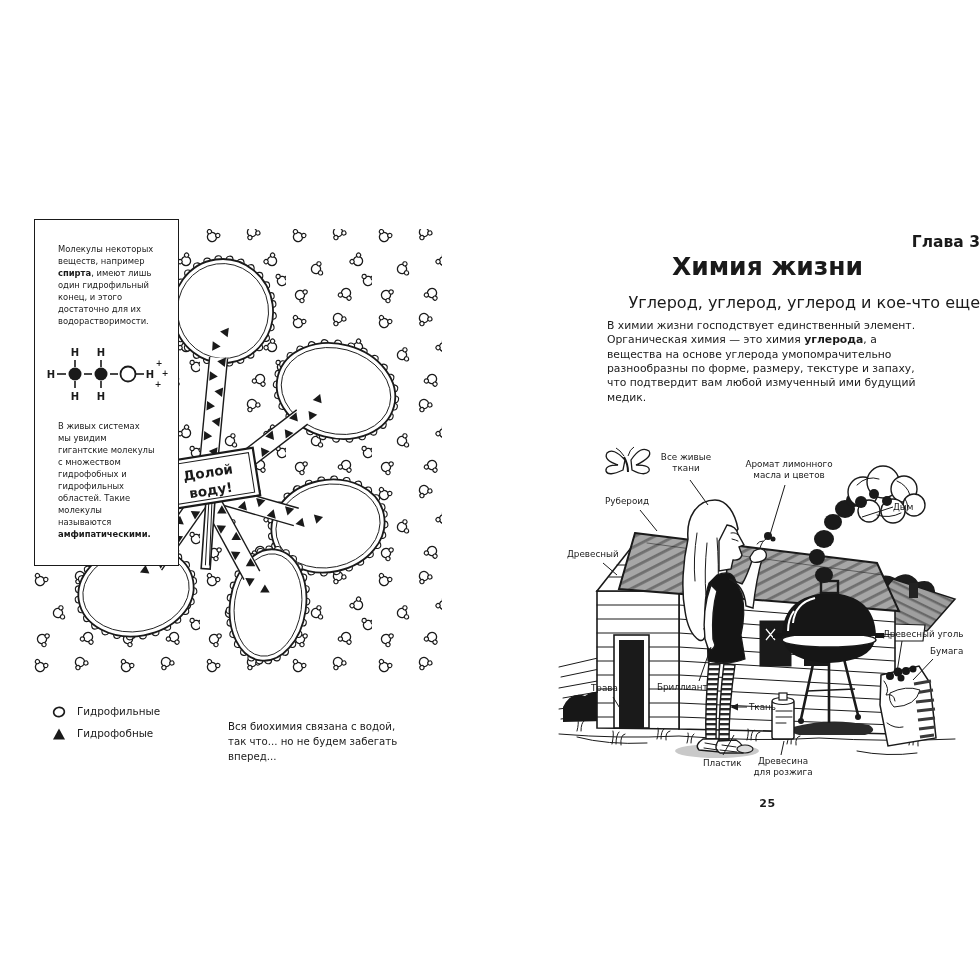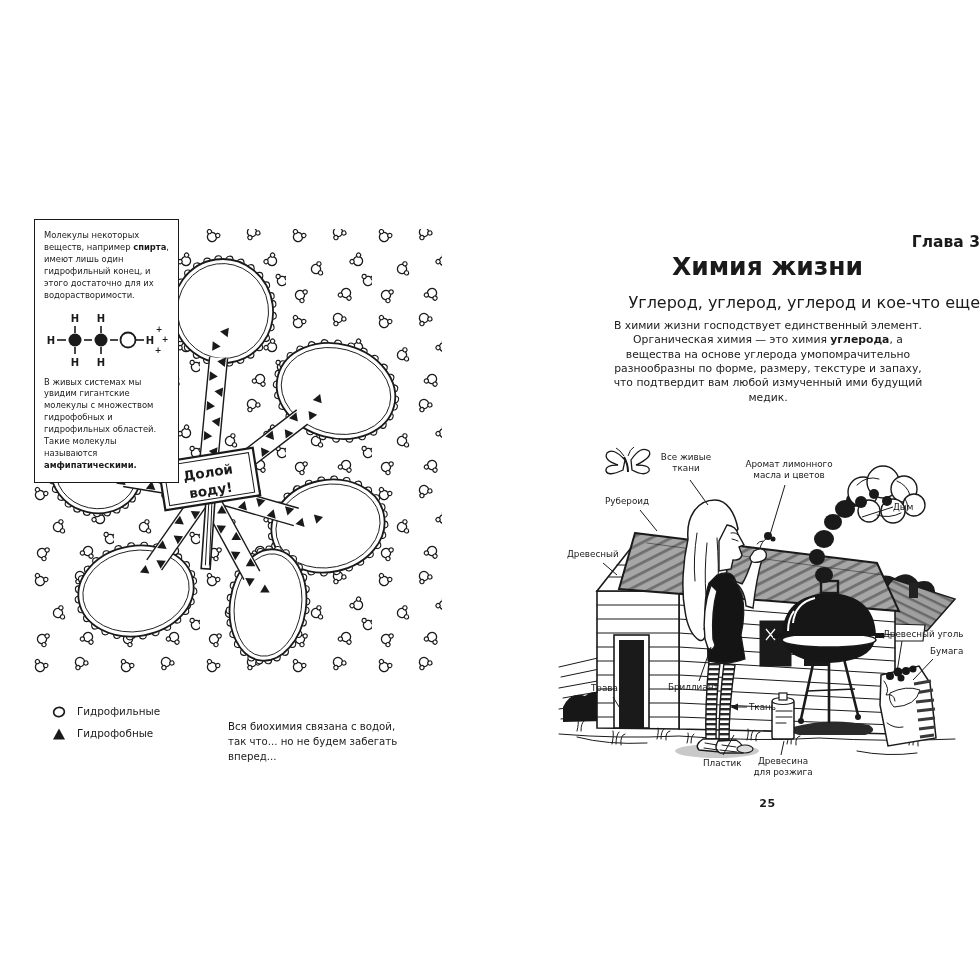--- a/index.html
+++ b/index.html
@@ -6,37 +6,37 @@
   body{width:980px;height:980px;background:#fff;position:relative;
        font-family:"DejaVu Sans",sans-serif;color:#1a1a1a;overflow:hidden}
   .page{position:absolute;top:215px;height:610px}
   #page-left{left:28px;width:432px}
   #page-right{left:555px;width:425px}
 
   
   .info-box{position:absolute;left:6px;top:4px;width:129px;background:#fff;
             border:1.6px solid #1a1a1a;padding:8px 7px;z-index:3;
             font-size:8.4px;line-height:1.42}
-  .info-box p{margin:2px}
+  .info-box p{margin:16px}
   .info-box .mol{display:block;margin:7px auto 6px auto}
   #blob-svg{position:absolute;left:0;top:8px;width:420px;height:480px;z-index:1}
   .legend{position:absolute;left:24px;top:490px;z-index:2}
   .legend-row{display:flex;align-items:flex-start;gap:11px;height:22px;font-size:10.4px}
   .caption{position:absolute;left:200px;top:504px;width:180px;
            font-size:10.2px;line-height:1.48;z-index:2}
   .pagenum{position:absolute;left:0;right:0;top:582px;text-align:center;
            font-size:11px;font-weight:700;letter-spacing:.5px}
 
   
   .chapter{position:absolute;left:0;right:0;top:18px;text-align:right;
            font-size:15.5px;font-weight:700}
   .title{position:absolute;left:0;right:0;top:37px;text-align:center;
          font-size:25px;font-weight:700}
   .subtitle{position:absolute;left:0;right:0;top:78px;text-align:right;font-size:16px}
-  .bodytext{position:absolute;left:52px;top:104px;width:322px;text-align:center;
+  .bodytext{position:absolute;left:52px;top:104px;width:322px;text-align:left;
             font-size:10.8px;line-height:1.33}
   #scene-svg{position:absolute;left:2px;top:228px;width:400px;height:335px}
   .lbl{position:absolute;font-size:8.8px;line-height:1.2;white-space:nowrap;z-index:4}
   .lbl.ctr{text-align:center;white-space:normal}
 
   
   .sketch{stroke:#1a1a1a;stroke-width:1;fill:none;stroke-linecap:round}
   .leader line,.leader path{stroke:#1a1a1a;stroke-width:1;fill:none}
   .scallop{fill:#fff;stroke:#1a1a1a;stroke-width:1.1}
   .lobe{fill:#fff;stroke:#1a1a1a;stroke-width:1.8}
@@ -615,21 +615,21 @@
       <line x1="224" y1="312" x2="227" y2="298"></line>
     </g>
   </svg>
 
   <div class="lbl ctr" style="left:92px;top:237px;width:78px"><span>Все живые</span><br><span>ткани</span></div>
   <div class="lbl ctr" style="left:178px;top:244px;width:112px"><span>Аромат лимонного</span><br><span>масла и цветов</span></div>
   <div class="lbl" style="left:50px;top:281px">Рубероид</div>
   <div class="lbl" style="left:338px;top:287px">Дым</div>
   <div class="lbl" style="left:12px;top:334px">Древесный</div>
   <div class="lbl" style="left:36px;top:468px">Трава</div>
-  <div class="lbl" style="left:113px;top:467px">Бриллиант</div>
+  <div class="lbl" style="left:102px;top:467px">Бриллиант</div>
   <div class="lbl" style="left:194px;top:487px">Ткань</div>
   <div class="lbl" style="left:328px;top:414px">Древесный уголь</div>
   <div class="lbl" style="left:375px;top:431px">Бумага</div>
   <div class="lbl" style="left:148px;top:543px">Пластик</div>
   <div class="lbl ctr" style="left:188px;top:541px;width:80px"><span>Древесина</span><br><span>для розжига</span></div>
 
   <div class="pagenum">25</div>
 </div>
 
 </body></html>

